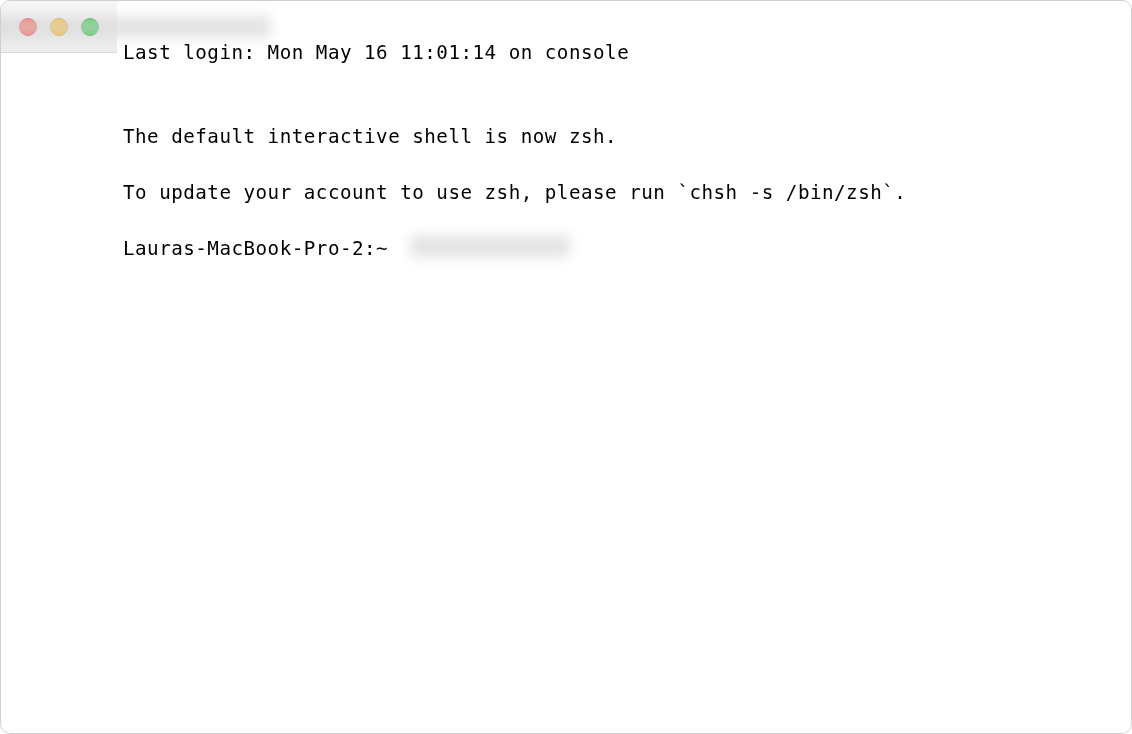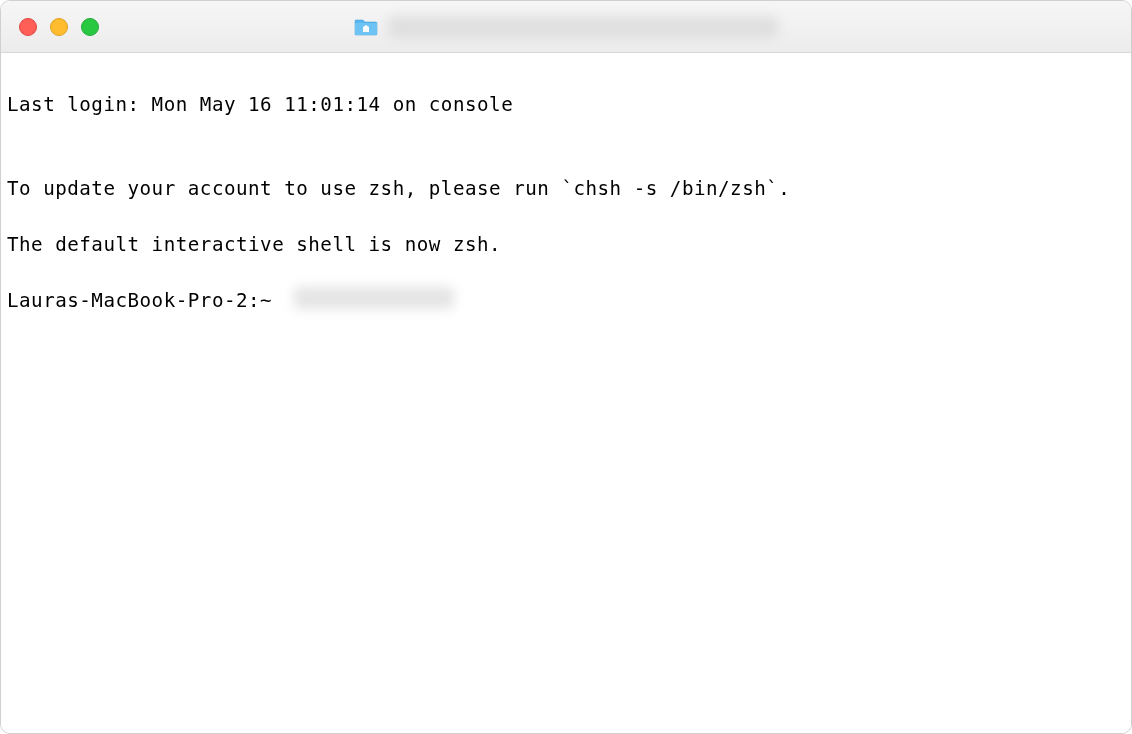--- a/index.html
+++ b/index.html
@@ -14,21 +14,21 @@
       font-family: "Menlo", "Monaco", "Consolas", monospace;
       overflow: hidden;
     }
     .window {
       width: 100%;
       height: 100%;
       border: 1px solid #d0d0d0;
       border-radius: 10px;
       overflow: hidden;
       display: flex;
-      flex-direction: column;
+      flex-direction: row;
     }
     .title-bar {
       height: 52px;
       background: linear-gradient(to bottom, #f6f6f6, #ececec);
       border-bottom: 1px solid #d8d8d8;
       display: flex;
       align-items: center;
       padding: 0 18px;
       position: relative;
     }
@@ -125,17 +125,17 @@
           <path d="M1 6 L23 6 L23 17 C23 18 22 18 22 18 L2 18 C1 18 1 17 1 17 Z" fill="#6EC3F5"></path>
           <path d="M9 10 L12 8 L15 10 L15 15 L9 15 Z M11 12 L13 12 L13 15 L11 15 Z" fill="#ffffff" opacity="0.95"></path>
         </svg>
       </span>
       <span class="title-text-blur"></span>
     </div>
   </div>
   <div class="terminal-body">
 <span class="terminal-line">Last login: Mon May 16 11:01:14 on console</span>
 <span class="terminal-line"></span>
+<span class="terminal-line">The default interactive shell is now zsh.</span>
 <span class="terminal-line">To update your account to use zsh, please run `chsh -s /bin/zsh`.</span>
-<span class="terminal-line">The default interactive shell is now zsh.</span>
 <span class="prompt-row"><span>Lauras-MacBook-Pro-2:~ </span><span class="blurred-user"></span></span>
   </div>
 </div>
 
 </body></html>

